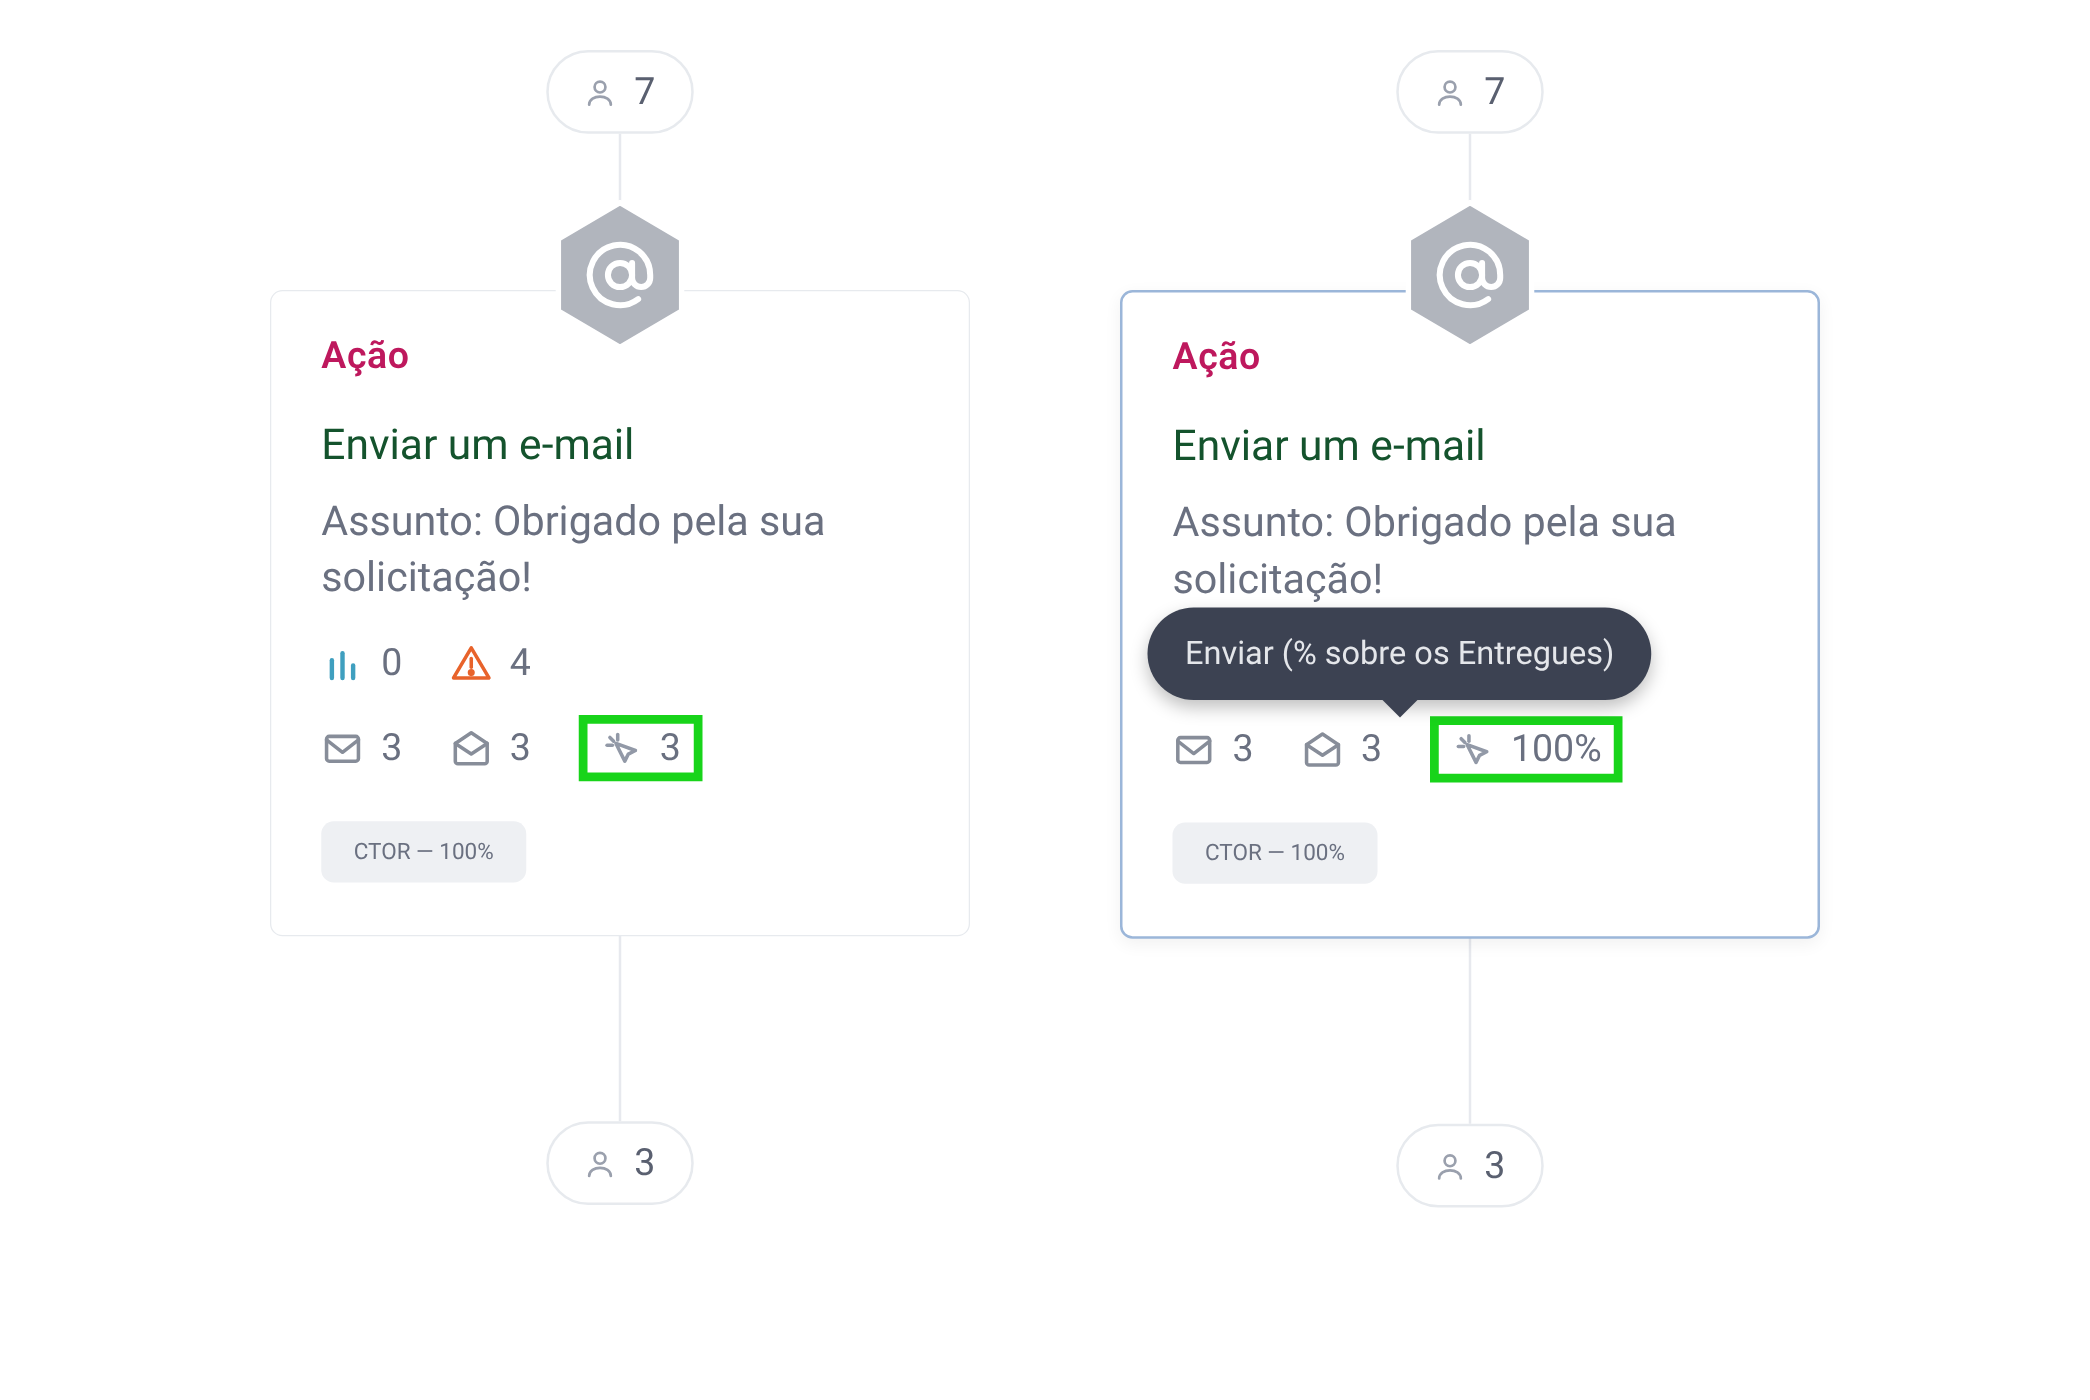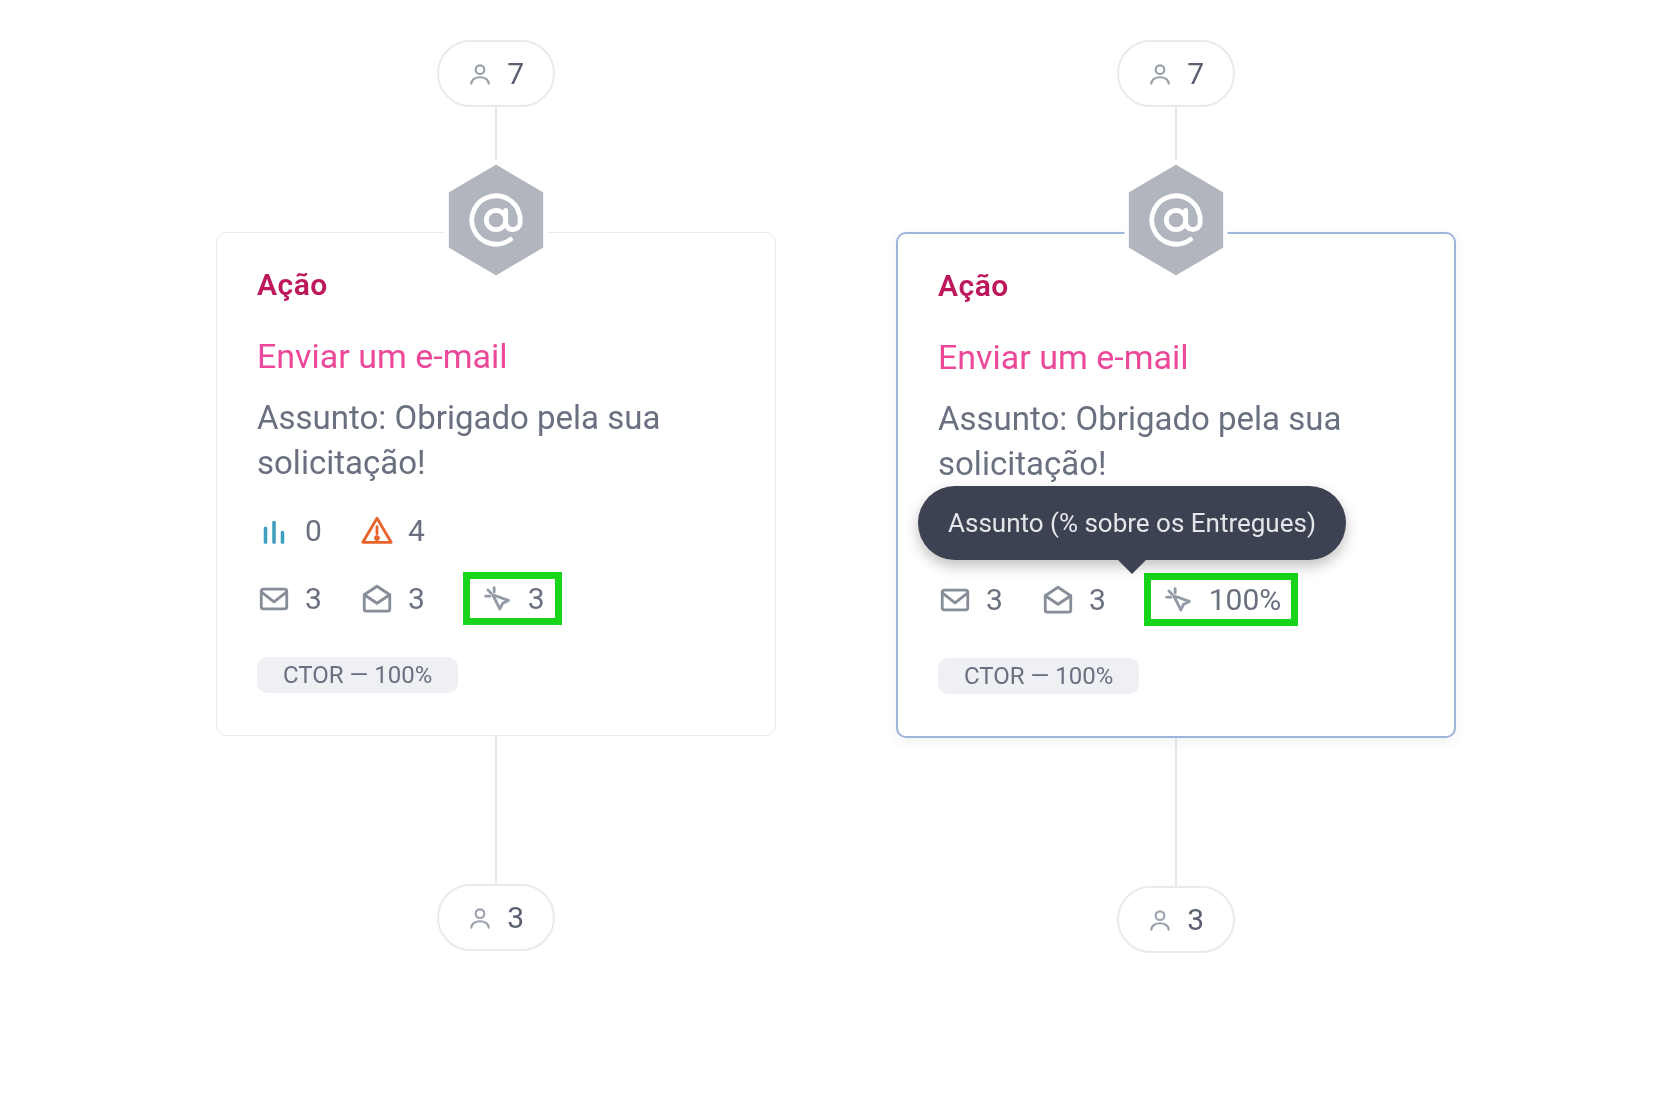--- a/index.html
+++ b/index.html
@@ -81,21 +81,21 @@
   }
   .card-label {
     font-size: 30px;
     font-weight: 600;
     color: #be185d;
     margin-bottom: 34px;
     letter-spacing: .5px;
   }
   .card-title {
     font-size: 34px;
-    color: #ec4899;
+    color: #14532d;
     font-weight: 400;
     margin-bottom: 20px;
   }
   .card-sub {
     font-size: 33px;
     color: #6a7080;
     line-height: 1.35;
     margin-bottom: 28px;
   }
 
@@ -117,22 +117,22 @@
 
   .metric.highlight {
     border: 7px solid #18d41a;
     padding: 2px 10px;
   }
 
   .ctor-badge {
     display: inline-block;
     background: #eef0f3;
     color: #6a7080;
-    font-size: 24px;
-    padding: 4px 26px;
+    font-size: 18px;
+    padding: 14px 26px;
     border-radius: 10px;
     margin-top: 8px;
   }
 
   
   .tooltip {
     position: absolute;
     background: #3c4252;
     color: #e4e6ea;
     font-size: 26px;
@@ -291,21 +291,21 @@
     </div>
   </div>
 
   <div class="card selected">
     <div class="card-label">Ação</div>
     <div class="card-title">Enviar um e-mail</div>
     <div class="card-sub">Assunto: Obrigado pela sua solicitação!</div>
 
     
     <div class="tooltip" style="left:20px; top:252px;">
-      <span>Assunto (% sobre os Entregues)</span>
+      <span>Enviar (% sobre os Entregues)</span>
     </div>
 
     <div class="metrics-row" style="visibility:visible;">
       <div class="metric">
         <span>
           <svg viewBox="0 0 24 24" fill="none" stroke="#3f9fbf" stroke-width="2.5" stroke-linecap="round">
             <line x1="6" y1="10" x2="6" y2="20"></line>
             <line x1="12" y1="6" x2="12" y2="20"></line>
             <line x1="18" y1="13" x2="18" y2="20"></line>
           </svg>

